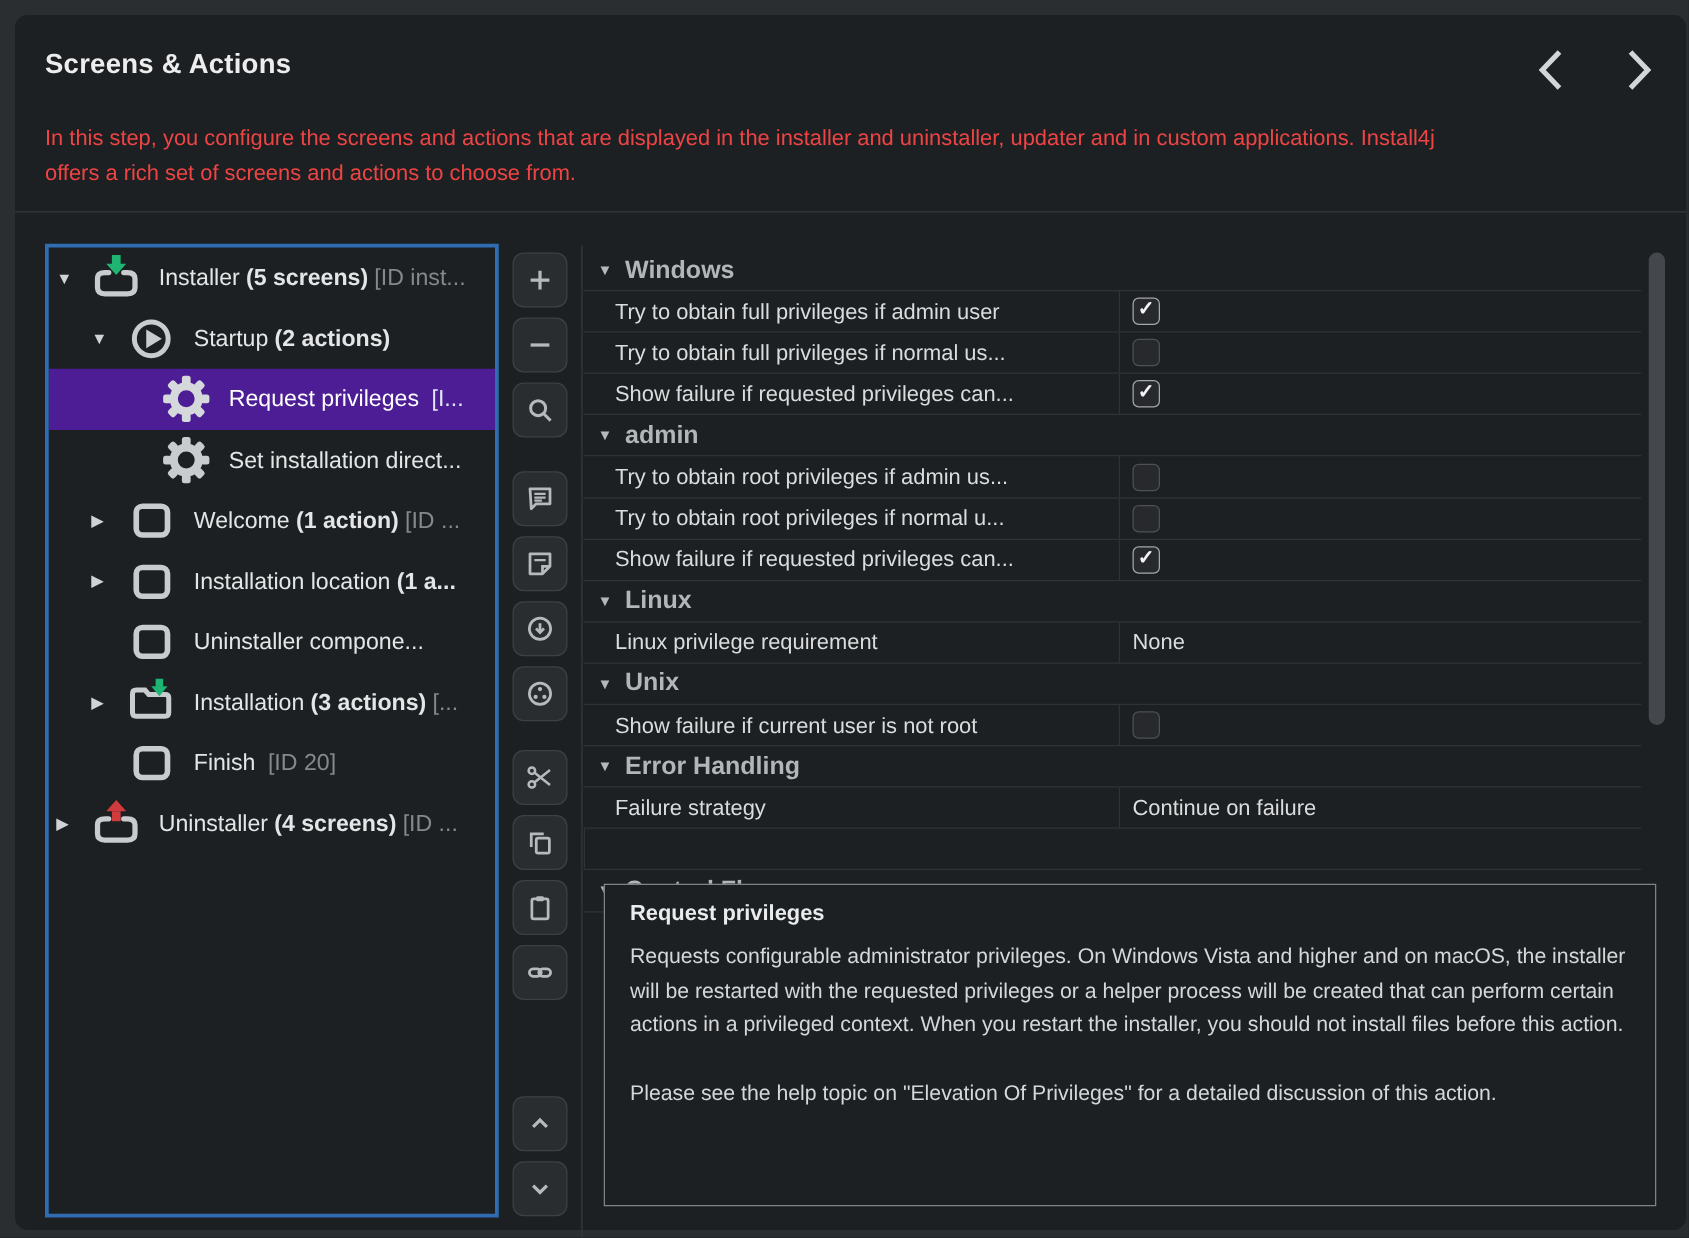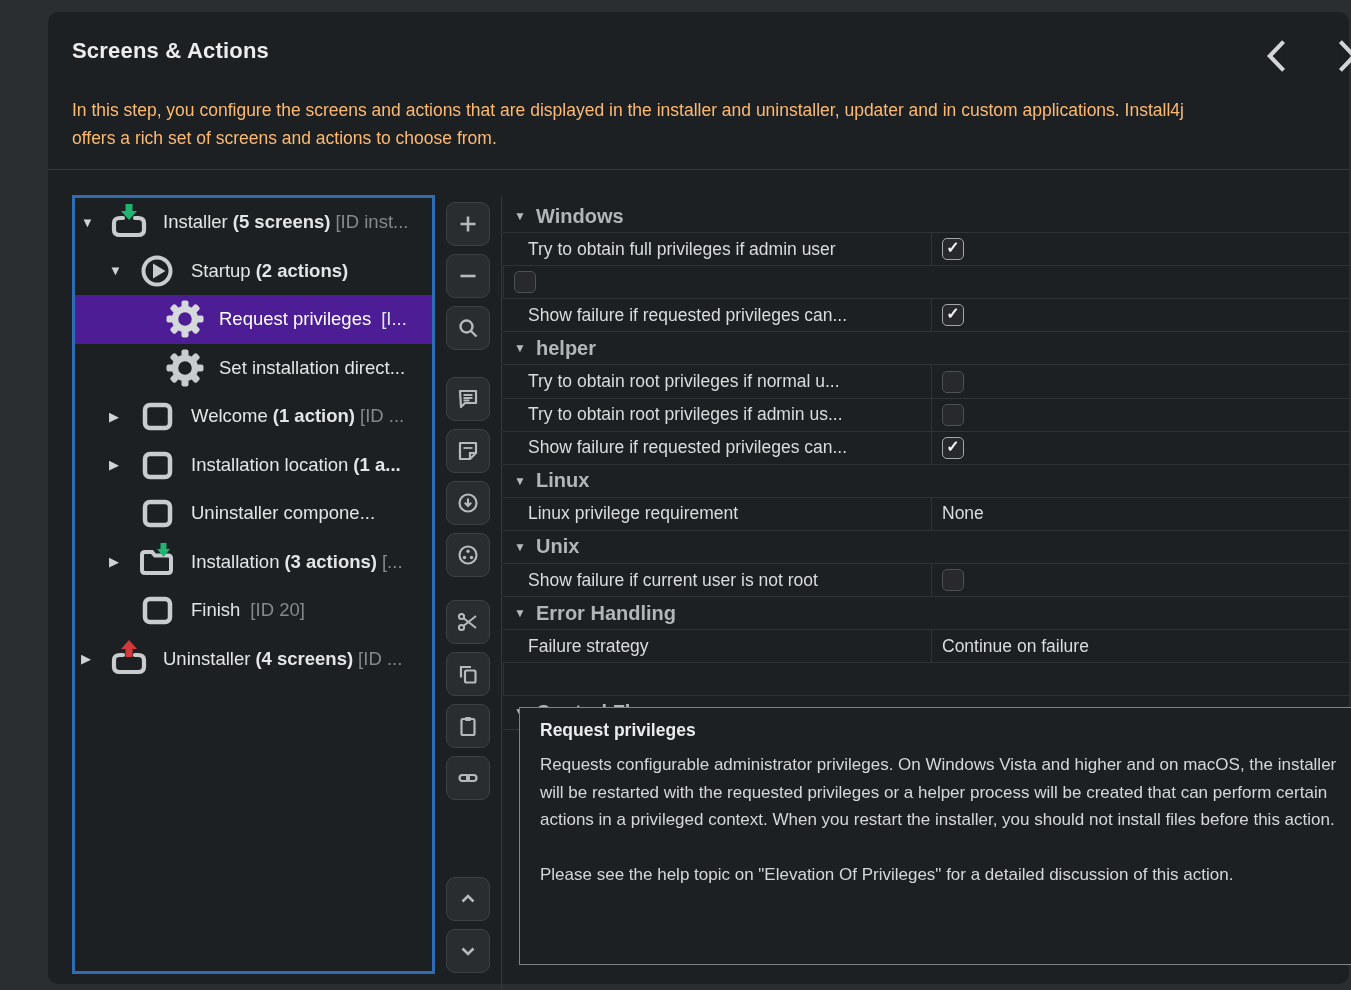--- a/index.html
+++ b/index.html
@@ -1,24 +1,24 @@
 <!DOCTYPE html>
 <html><head>
 <meta charset="utf-8">
 <style>
   html,body{margin:0;padding:0;}
   body{width:1351px;height:990px;background:#2b2e31;overflow:hidden;
        font-family:"Liberation Sans", sans-serif;color:#d9dbdc;position:relative;}
-  .panel{position:absolute;left:12px;top:12px;right:2px;bottom:6px;background:#1d2022;border-radius:10px;margin-left:36px;}
+  .panel{position:absolute;left:12px;top:12px;right:2px;bottom:6px;background:#1d2022;border-radius:10px;}
 
   
   .title{position:absolute;left:24px;top:26px;font-size:22px;font-weight:bold;color:#ededee;letter-spacing:.2px;}
   .navbtn{position:absolute;top:26px;width:38px;height:38px;background:none;border:none;cursor:pointer;padding:0;}
   .nav-back{left:1210px;} .nav-fwd{left:1280px;}
-  .desc{position:absolute;left:24px;top:84px;width:1148px;font-size:17.5px;line-height:28px;color:#fdba74;}
+  .desc{position:absolute;left:24px;top:84px;width:1148px;font-size:17.5px;line-height:28px;color:#ef4444;}
   .hdiv{position:absolute;left:0;right:0;top:157px;height:1px;background:#36393b;}
 
   
   .tree{position:absolute;left:24px;top:183px;width:363px;height:779px;border:3px solid #2f6cb2;background:#1d2022;box-sizing:border-box;overflow:hidden;}
   .trow{display:flex;align-items:center;height:48.5px;cursor:default;}
   .trow.selected{background:#4c1d95;}
   .lvl0{padding-left:6px;} .lvl1{padding-left:34px;} .lvl2{padding-left:62px;}
   .exp{width:26px;font-size:13px;color:#cfd3d5;text-align:left;flex:none;}
   .ticon{width:44px;flex:none;display:flex;align-items:center;justify-content:center;}
   .tlabel{margin-left:12px;font-size:18.5px;color:#e3e5e6;white-space:nowrap;overflow:hidden;}
@@ -329,49 +329,50 @@
     </div>
     <div class="prow">
       <div class="plabel">Try to obtain full privileges if admin user</div>
       <div class="pvalue">
           <div class="checkbox checked">
             <span>✓</span>
           </div>
         </div>
     </div>
     <div class="prow">
+      <div class="plabel">Try to obtain full privileges if normal us...</div>
       <div class="pvalue">
           <div class="checkbox">
             <span></span>
           </div>
         </div>
     </div>
     <div class="prow">
       <div class="plabel">Show failure if requested privileges can...</div>
       <div class="pvalue">
           <div class="checkbox checked">
             <span>✓</span>
           </div>
         </div>
     </div>
 
     <div class="prow hdr">
       <span class="ptri">▼</span>
-      <span class="phead">helper</span>
-    </div>
-    <div class="prow">
-      <div class="plabel">Try to obtain root privileges if normal u...</div>
+      <span class="phead">admin</span>
+    </div>
+    <div class="prow">
+      <div class="plabel">Try to obtain root privileges if admin us...</div>
       <div class="pvalue">
           <div class="checkbox">
             <span></span>
           </div>
         </div>
     </div>
     <div class="prow">
-      <div class="plabel">Try to obtain root privileges if admin us...</div>
+      <div class="plabel">Try to obtain root privileges if normal u...</div>
       <div class="pvalue">
           <div class="checkbox">
             <span></span>
           </div>
         </div>
     </div>
     <div class="prow">
       <div class="plabel">Show failure if requested privileges can...</div>
       <div class="pvalue">
           <div class="checkbox checked">

